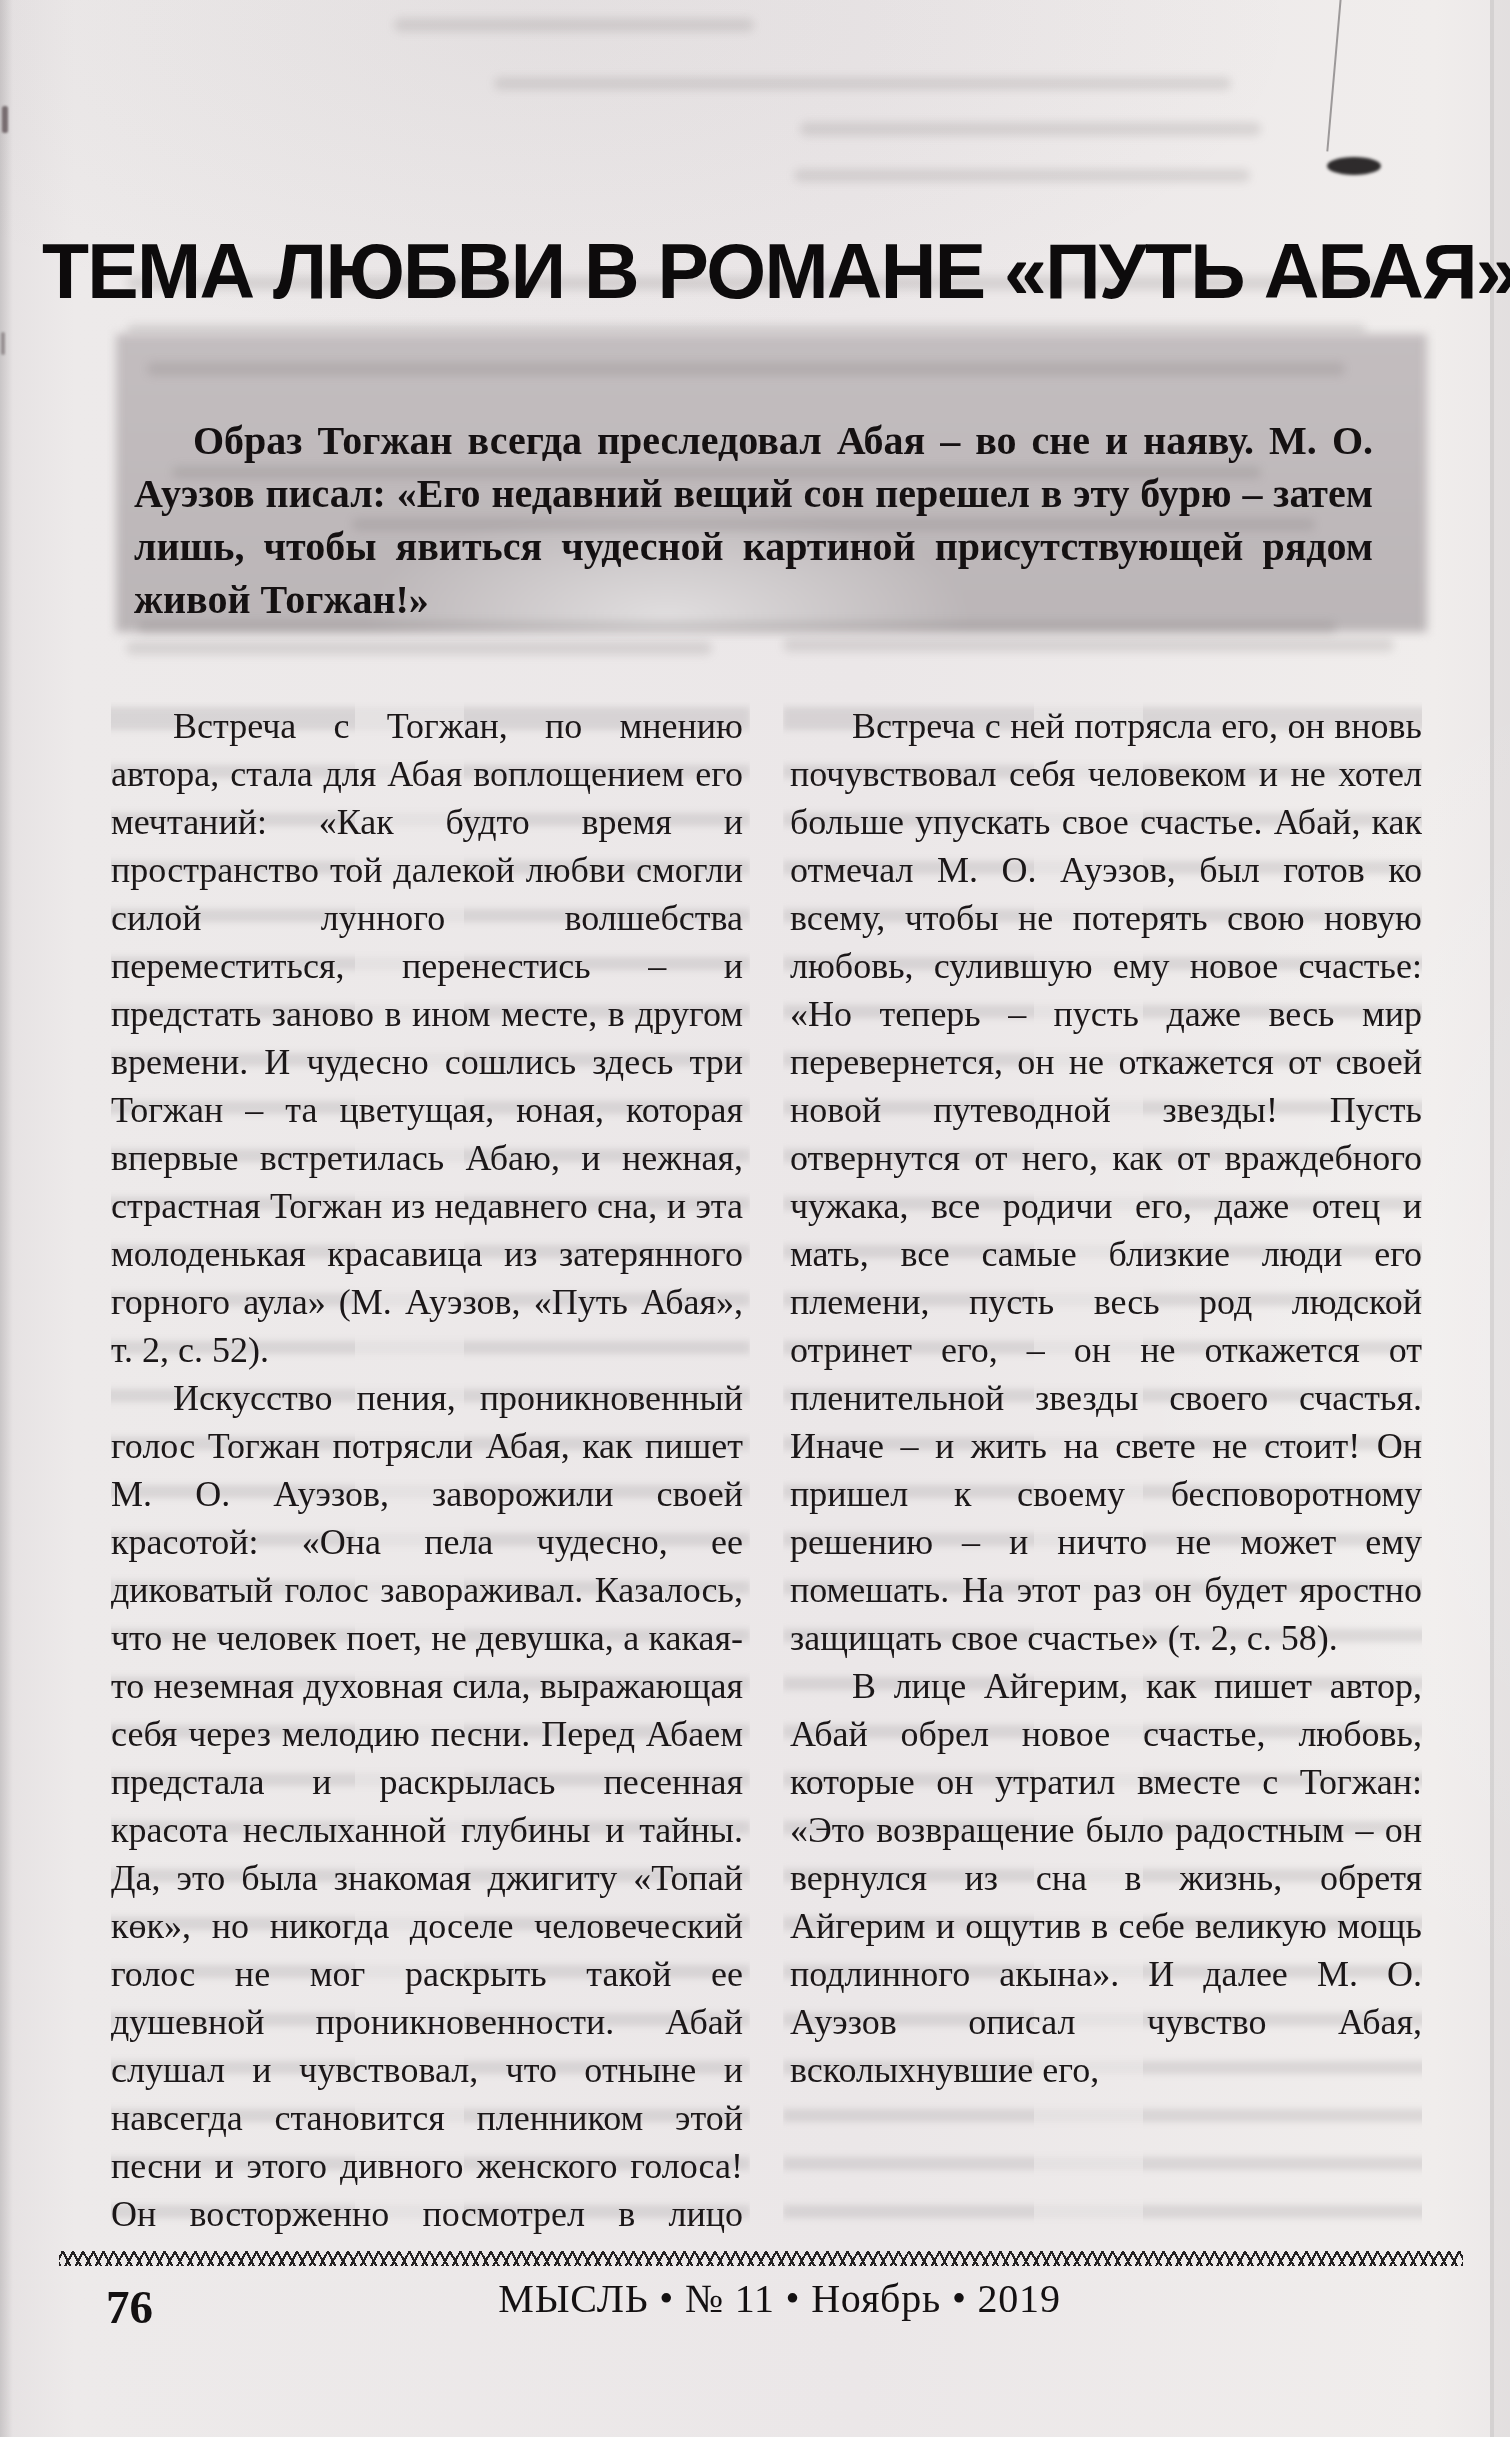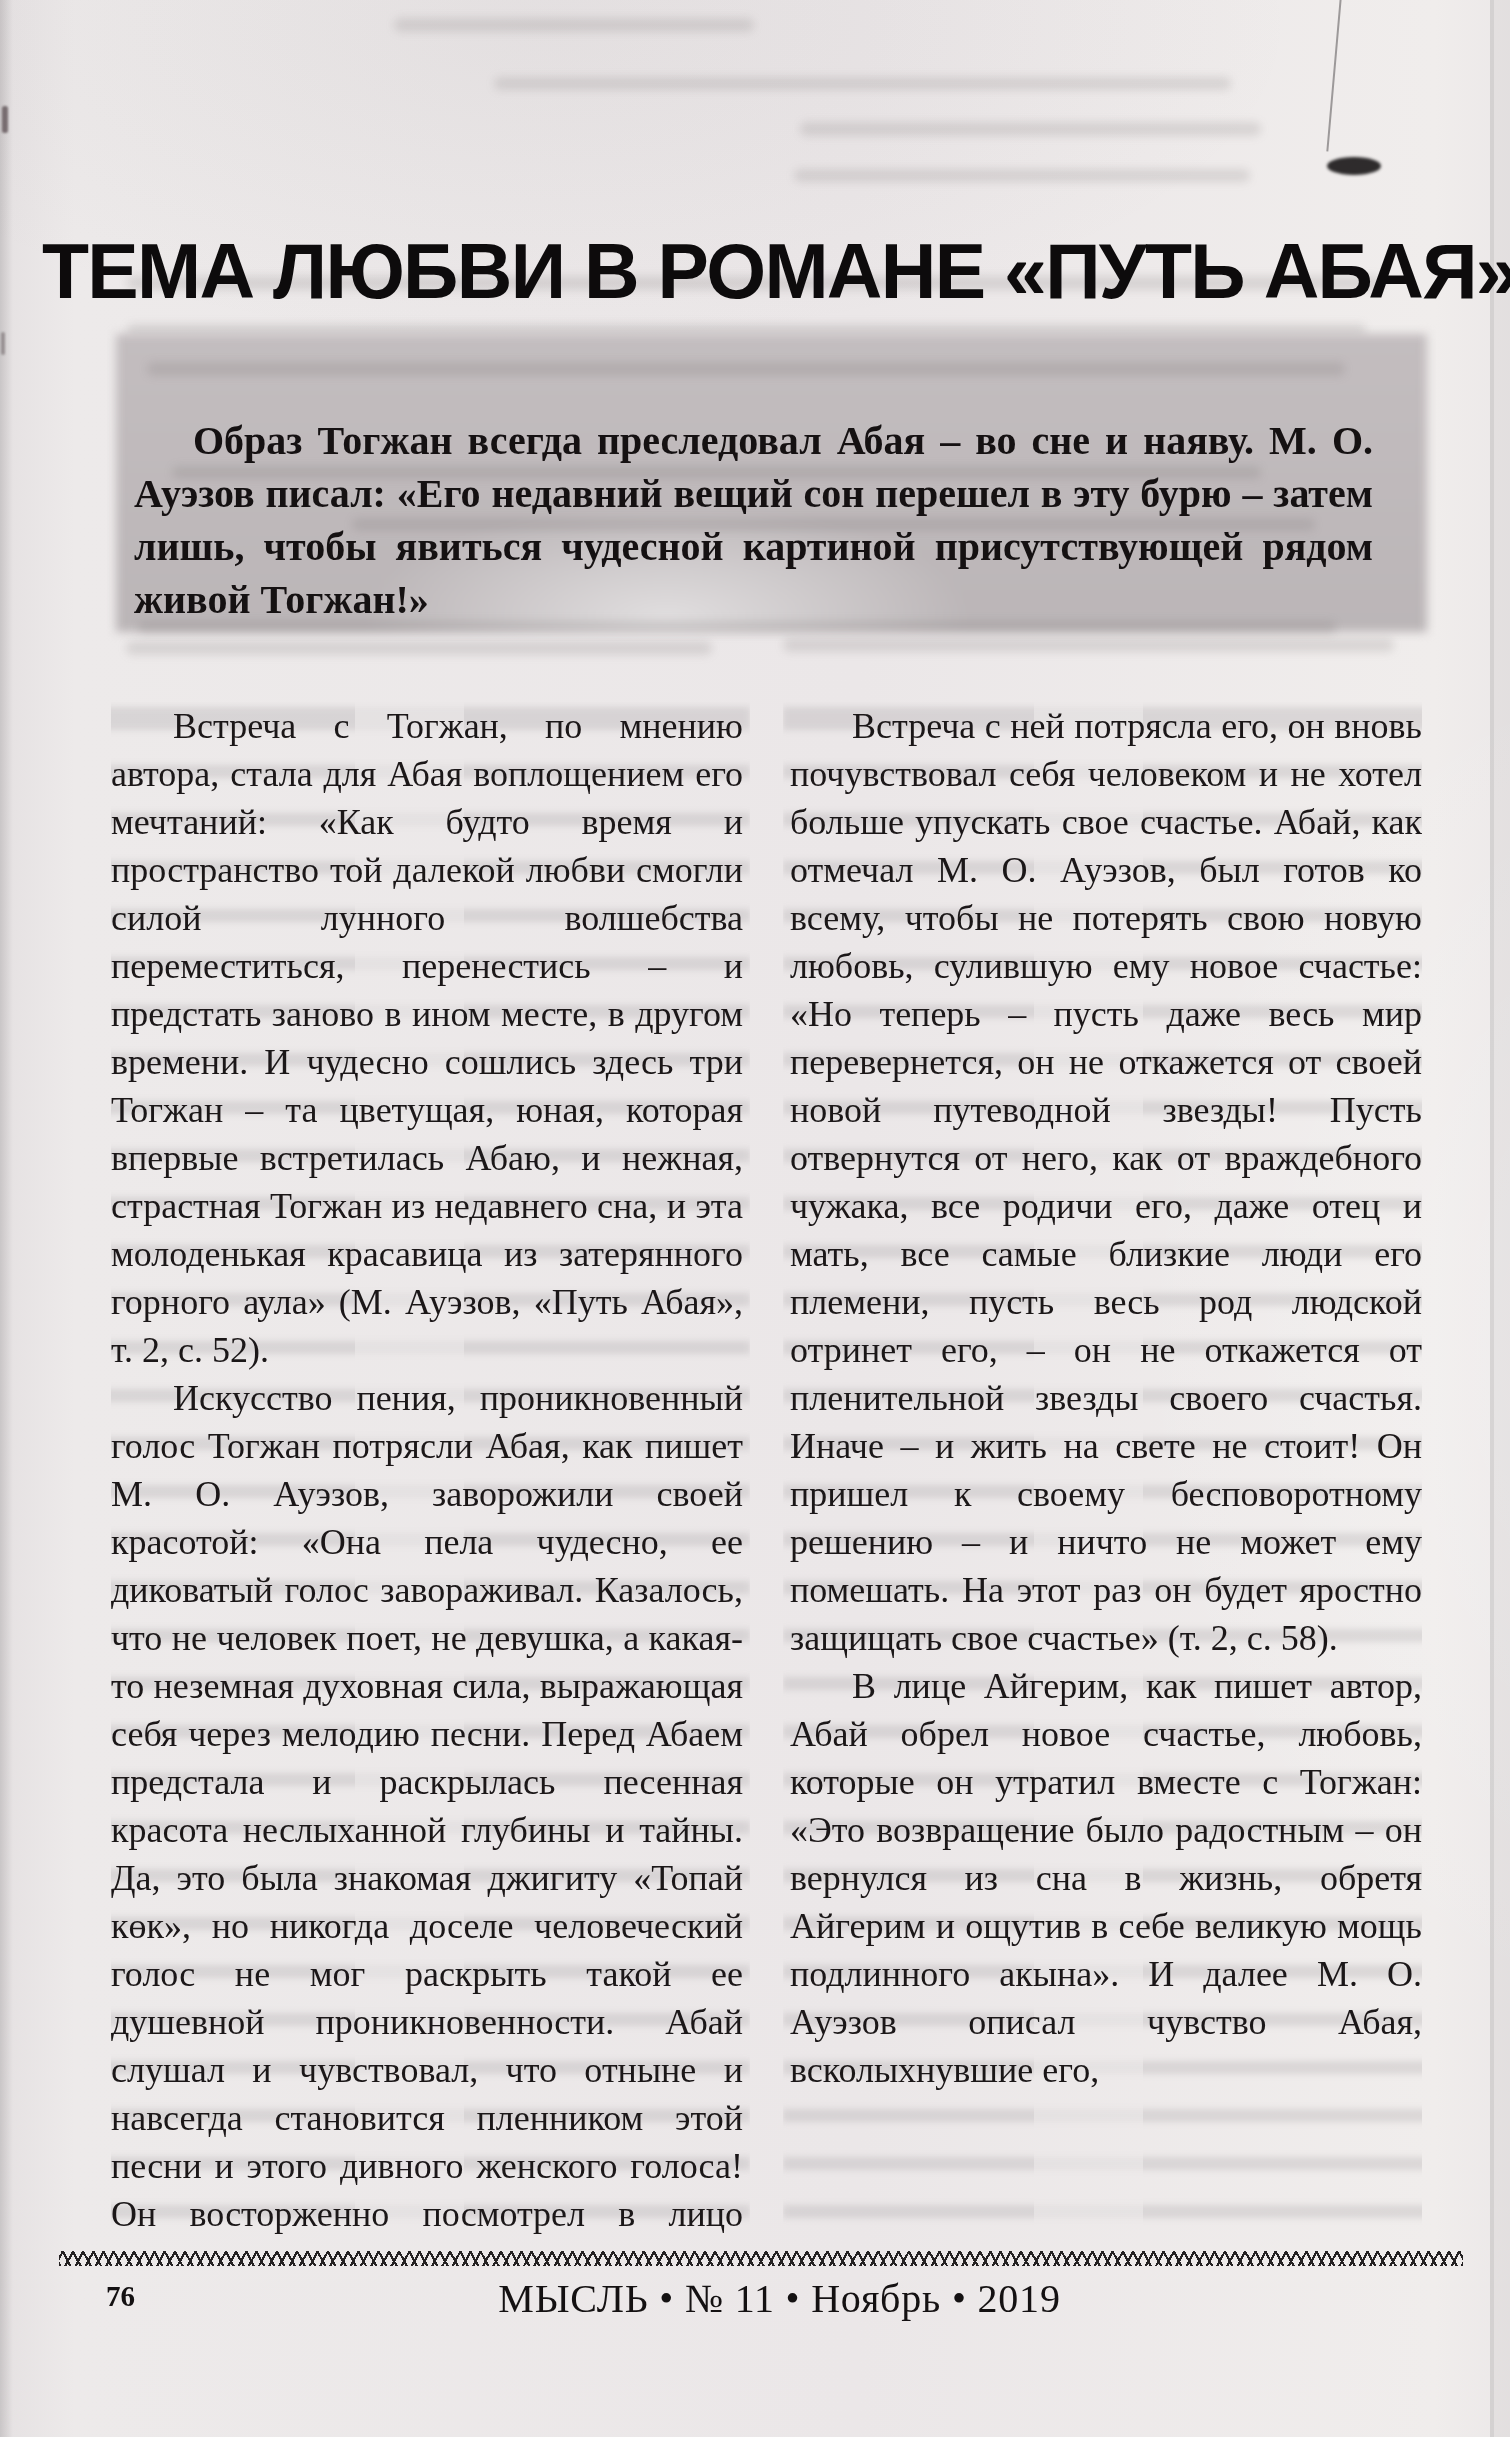--- a/index.html
+++ b/index.html
@@ -81,21 +81,21 @@
   
   .lattice{
     position:absolute;left:59px;top:2251px;width:1404px;height:15px;
     background:
       repeating-linear-gradient(62deg,  #242122 0 2.2px, transparent 2.2px 9px),
       repeating-linear-gradient(-62deg, #242122 0 2.2px, transparent 2.2px 9px);
     z-index:3;
   }
   .page-number{
     position:absolute;left:106px;top:2280px;
-    font-weight:bold;font-size:29px;color:#141112;z-index:3;
+    font-weight:bold;font-size:47px;color:#141112;z-index:3;
   }
   .journal-line{
     position:absolute;left:0;right:0;top:2275px;text-align:center;
     font-weight:normal;font-size:40px;letter-spacing:0.8px;color:#141112;z-index:3;
   }
 </style>
 </head>
 <body>
 
 <div class="page">

